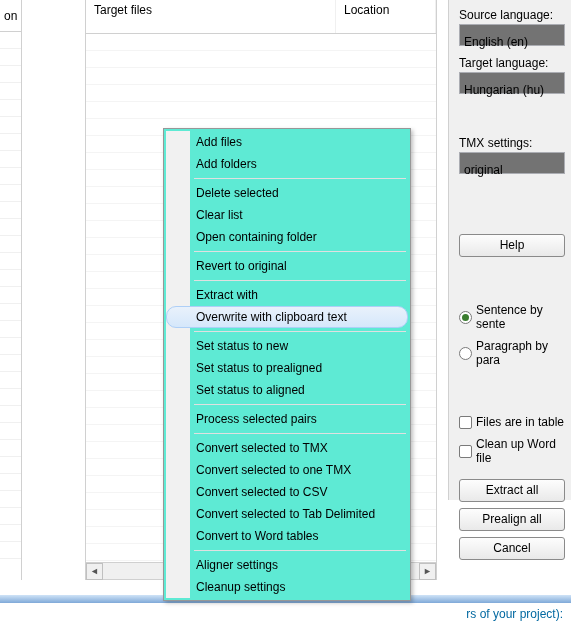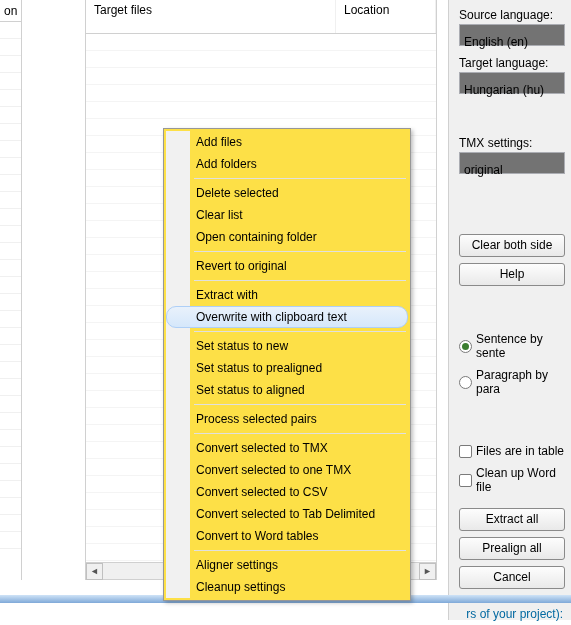--- a/index.html
+++ b/index.html
@@ -1,38 +1,38 @@
 <!DOCTYPE html>
 <html><head>
   <meta charset="utf-8">
   <style>
     * { box-sizing: border-box; margin: 0; padding: 0; font-family: 'Segoe UI', Tahoma, sans-serif; font-size: 12px; }
     body { background: #fff; width: 571px; height: 625px; overflow: hidden; position: relative; }
     .panel-left { position: absolute; left: 0; top: 0; width: 22px; height: 580px; border-right: 1px solid #d0d0d0; background: #fff; }
-    .panel-left-header { height: 22px; border-bottom: 1px solid #d0d0d0; display: flex; align-items: center; padding: 8px 4px; }
+    .panel-left-header { height: 32px; border-bottom: 1px solid #d0d0d0; display: flex; align-items: center; padding: 8px 4px; }
     .panel-left-rows { position: relative; }
     .panel-left-rows .row { height: 17px; border-bottom: 1px solid #f0f0f0; }
     .panel-mid { position: absolute; left: 85px; top: 0; width: 352px; height: 580px; border: 1px solid #d0d0d0; border-top: none; background: #fff; }
     .panel-mid-header { display: flex; height: 34px; border-bottom: 1px solid #d0d0d0; }
     .panel-mid-header .col { padding: 3px 8px; border-right: 1px solid #f0f0f0; }
     .col-target { width: 250px; }
     .col-location { flex: 1; }
     .panel-mid-rows .row { height: 17px; border-bottom: 1px solid #f4f4f4; }
     .panel-mid-scrollbar { position: absolute; bottom: 0; left: 0; right: 0; height: 17px; background: #f0f0f0; border-top: 1px solid #d0d0d0; display:flex; align-items:center; }
     .scroll-arrow { width: 17px; height: 17px; background:#f0f0f0; border:1px solid #c0c0c0; display:flex; align-items:center; justify-content:center; color:#555; font-size:9px; }
-    .panel-right { position: absolute; left: 448px; top: 0; width: 123px; height: 620px; border-left: 1px solid #d0d0d0; padding: 6px 6px 6px 10px; background:#f0f0f0; }
+    .panel-right { position: absolute; left: 448px; top: 0; width: 123px; height: 500px; border-left: 1px solid #d0d0d0; padding: 6px 6px 6px 10px; background:#f0f0f0; }
     .field-label { margin-top: 2px; margin-bottom: 2px; color: #000; }
     .combo { width: 100%; height: 21px; border: 1px solid #abadb3; background: #737373; padding: 10px 4px; margin-bottom: 10px; position: relative; }
     .btn { width: 100%; height: 23px; border: 1px solid #8a8a8a; background: linear-gradient(#fdfdfd, #e9e9e9); border-radius: 3px; margin-bottom: 6px; text-align:center; padding-top:3px; cursor:pointer; }
     .radio-row, .check-row { display: flex; align-items: center; margin-bottom: 8px; gap: 4px; }
     .radio, .check { width: 13px; height: 13px; border: 1px solid #7a7a7a; background: #fff; flex-shrink: 0; }
     .radio { border-radius: 50%; position: relative; }
     .radio.checked::after { content: ""; position: absolute; top: 2px; left: 2px; width: 7px; height: 7px; background: #3a7d2f; border-radius: 50%; }
     .check { border-radius: 2px; }
-    .context-menu { position: absolute; left: 163px; top: 128px; width: 248px; background: #fde047; border: 1px solid #979797; box-shadow: 2px 2px 4px rgba(0,0,0,0.25); padding: 2px; z-index: 100; }
+    .context-menu { position: absolute; left: 163px; top: 128px; width: 248px; background: #5eead4; border: 1px solid #979797; box-shadow: 2px 2px 4px rgba(0,0,0,0.25); padding: 2px; z-index: 100; }
     .context-menu .menu-icon-strip { position: absolute; left: 2px; top: 2px; bottom: 2px; width: 24px; background: #f1f1f1; }
     .menu-item { padding: 4px 8px 4px 30px; cursor: default; position: relative; }
     .menu-item.highlight { background: linear-gradient(#e9f1fb, #d5e7fb); border: 1px solid #aecff7; border-radius: 10px; padding: 3px 7px 3px 29px; }
     .menu-sep { height: 1px; background: #e0e0e0; margin: 3px 2px 3px 28px; }
     .bottom-strip { position: absolute; left: 0; right: 0; bottom: 22px; height: 8px; background: linear-gradient(#cfe3f7, #7fa9d8); }
     .bottom-text { position: absolute; left: 0; bottom: 0; right: 0; padding: 4px 8px; text-align:right; color:#0369a1; }
     .spacer-sm { height: 40px; }
     .spacer-md { height: 50px; }
   </style>
 </head>
@@ -124,21 +124,20 @@
 
 <div class="panel-right">
   <div class="field-label">Source language:</div>
   <div class="combo"><span>English (en)</span></div>
   <div class="field-label">Target language:</div>
   <div class="combo"><span>Hungarian (hu)</span></div>
   <div style="height:30px"></div>
   <div class="field-label">TMX settings:</div>
   <div class="combo"><span>original</span></div>
   <div class="spacer-md"></div>
-  <div class="btn"><span>Clear both side</span></div>
   <div class="btn"><span>Help</span></div>
   <div class="spacer-sm"></div>
   <div class="radio-row">
       <div class="radio checked"></div>
       <span>Sentence by sente</span>
     </div>
   <div class="radio-row">
       <div class="radio"></div>
       <span>Paragraph by para</span>
     </div>

